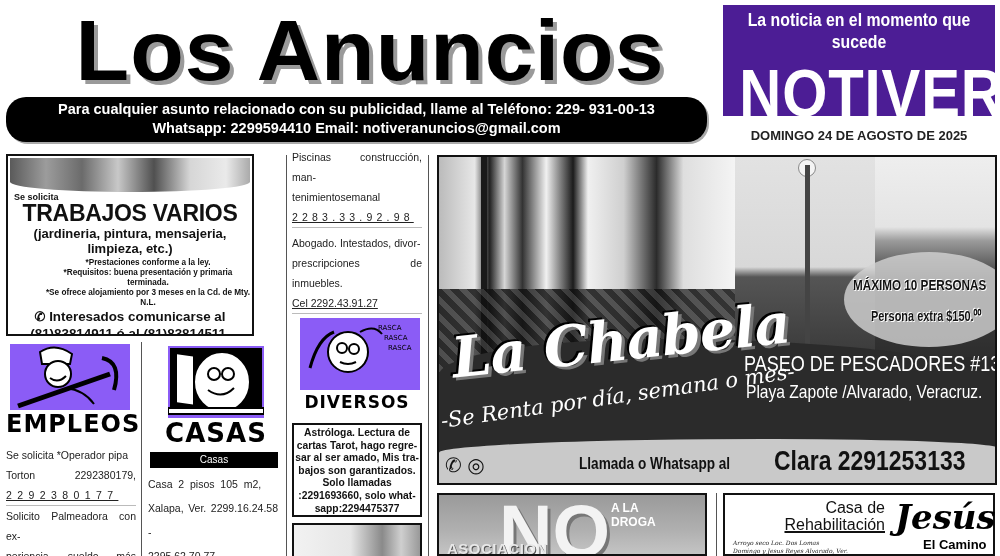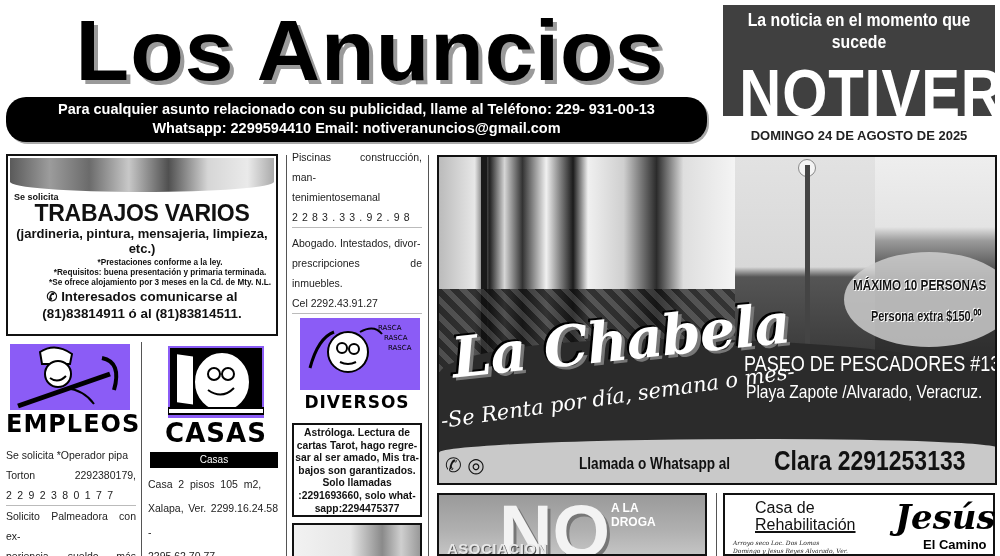--- a/index.html
+++ b/index.html
@@ -16,32 +16,32 @@
   }
   .contact-bar {
     position: absolute; left: 6px; top: 97px; width: 701px; height: 45px;
     background: #000; color: #fff; text-align: center;
     font-weight: bold; font-size: 14.5px; line-height: 19px; padding-top: 3px;
     box-shadow: 2px 2px 0 #aaa;
     border-radius: 20px;
   }
   .brand-box {
     position: absolute; left: 723px; top: 5px; width: 272px; height: 111px;
-    background: #404040; color: #fff; text-align: center;
+    background: #4c1d95; color: #fff; text-align: center;
   }
   .brand-tagline { font-size: 18px; line-height: 22px; padding-top: 4px; font-weight: bold; transform: scaleX(0.88); }
   .brand-name { font-size: 66px; font-weight: 900; line-height: 80px; letter-spacing: 1px; transform: scaleX(0.88); }
   .issue-date {
     position: absolute; left: 723px; top: 128px; width: 272px; text-align: center;
     font-weight: bold; font-size: 13px; color: #222;
   }
 
   
   .joven-ad {
-    position: absolute; left: 6px; top: 154px; width: 272px; height: 182px;
+    position: absolute; left: 6px; top: 154px; width: 248px; height: 182px;
     border: 2px solid #111; background: #fff; overflow: hidden;
   }
   .joven-photo {
     height: 34px; margin: 2px;
     background: linear-gradient(90deg, #5a5a5a 0%, #9c9c9c 15%, #6b6b6b 30%, #c8c8c8 45%, #505050 60%, #d6d6d6 75%, #eaeaea 90%, #aaa 100%);
     border-radius: 0 0 50% 50% / 0 0 30% 30%;
   }
   .joven-sub { font-size: 9px; font-weight: bold; padding-left: 6px; margin-top: -2px; }
   .joven-head { text-align: center; font-weight: 900; font-size: 23px; line-height: 22px; letter-spacing: -0.3px; }
   .joven-paren { text-align: center; font-weight: bold; font-size: 13px; margin-top: 2px; }
@@ -56,21 +56,21 @@
   
   .cartoon { position: absolute; background: #8b5cf6; }
   .cartoon svg { display: block; }
   .section-word {
     position: absolute; text-align: center; font-weight: 900; color: #000;
     font-family: "DejaVu Sans", sans-serif; letter-spacing: 1px;
   }
   .classified {
     position: absolute; font-size: 10.5px; line-height: 20px; color: #222; text-align: justify;
   }
-  .classified .rule { border-bottom: 1px solid #bbb; }
+  .classified .rule { border-bottom: 1px solid #bbb; text-decoration: underline; }
   .spaced { letter-spacing: 5.4px; }
   .cat-bar {
     position: absolute; background: #000; color: #fff; text-align: center; font-size: 10px; line-height: 16px;
   }
 
   
   .astro-box {
     position: absolute; left: 292px; top: 423px; width: 130px; height: 94px;
     border: 2px solid #111; text-align: center; font-weight: bold; font-size: 10.3px; line-height: 12.6px;
     padding: 2px 1px; color: #111;
@@ -166,21 +166,21 @@
     text-shadow: 3px 3px 0 #777;
   }
   .nodroga-side { position: absolute; left: 172px; top: 6px; font-size: 12px; font-weight: 900; color: #fff; line-height: 14px; }
   .nodroga-assoc {
     position: absolute; left: 8px; top: 45px; font-size: 15px; font-weight: 900; color: #e8e8e8;
     text-shadow: 1px 1px 0 #555; letter-spacing: 0.5px; text-align: center;
   }
   .rehab {
     position: absolute; left: 723px; top: 493px; width: 272px; height: 63px; border: 2px solid #111; background: #fff;
   }
-  .rehab-title { position: absolute; left: 30px; top: 4px; width: 130px; text-align: left; font-size: 16px; line-height: 17px; color: #111; }
+  .rehab-title { position: absolute; left: 30px; top: 4px; width: 130px; text-align: right; font-size: 16px; line-height: 17px; color: #111; }
   .rehab-title u { text-decoration: underline; text-decoration-thickness: 2px; }
   .rehab-addr { position: absolute; left: 8px; top: 44px; width: 150px; font-size: 6px; line-height: 8px; font-family: "DejaVu Serif", serif; font-style: italic; color: #222; }
   .rehab-jesus { position: absolute; left: 170px; top: 2px; font-family: "DejaVu Serif", serif; font-style: italic; font-weight: bold; font-size: 34px; color: #000; }
   .rehab-camino { position: absolute; left: 198px; top: 42px; font-size: 13px; font-weight: bold; color: #000; }
 </style>
 </head>
 <body>
 
 <div class="masthead-title">Los Anuncios</div>
 <div class="contact-bar">

